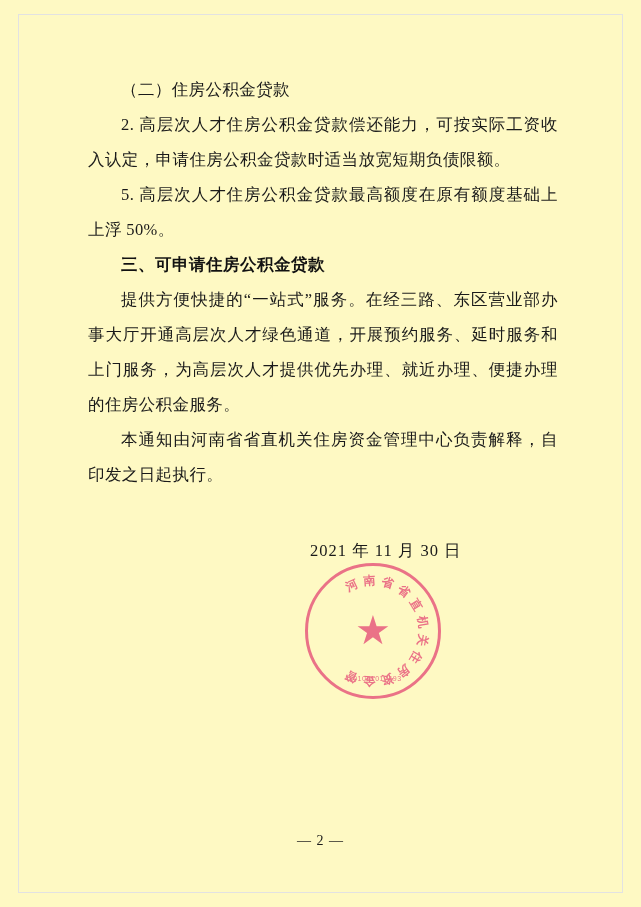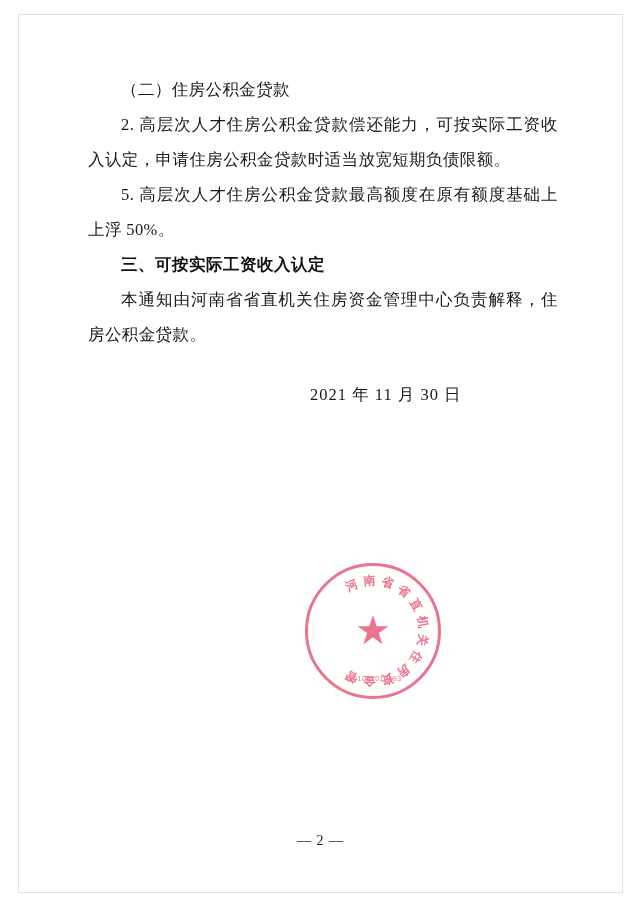--- a/index.html
+++ b/index.html
@@ -10,21 +10,21 @@
   body {
     width: 641px;
     height: 907px;
     overflow: hidden;
     font-family: "Liberation Serif", serif;
   }
   #page {
     position: relative;
     width: 641px;
     height: 907px;
-    background: #ffffff;
+    background: #fef9c3;
     box-sizing: border-box;
   }
   
   #page-frame {
     position: absolute;
     left: 18px;
     top: 14px;
     right: 18px;
     bottom: 14px;
     border: 1px solid #e2e2e2;
@@ -56,21 +56,21 @@
     color: #111111;
     text-indent: 33px;
     letter-spacing: 0.5px;
     margin: 0;
   }
   .date-line {
     font-family: "Liberation Serif", serif;
     font-size: 16.5px;
     color: #1a1a1a;
     letter-spacing: 1px;
-    margin-top: 32px;
+    margin-top: 48px;
     padding-left: 222px;
   }
   
   #seal {
     position: absolute;
     left: 305px;
     top: 563px;
     width: 130px;
     height: 130px;
     border-radius: 50%;
@@ -137,24 +137,25 @@
 
   <div id="content">
 
     <p class="para indent">（二）住房公积金贷款</p>
 
 
     <p class="para indent">2. 高层次人才住房公积金贷款偿还能力，可按实际工资收入认定，申请住房公积金贷款时适当放宽短期负债限额。</p>
 
     <p class="para indent">5. 高层次人才住房公积金贷款最高额度在原有额度基础上上浮 50%。</p>
 
-    <p class="heading">三、可按实际工资收入认定</p>
+    <p class="heading">三、可申请住房公积金贷款</p>
 
+    <p class="para indent">提供方便快捷的“一站式”服务。在经三路、东区营业部办事大厅开通高层次人才绿色通道，开展预约服务、延时服务和上门服务，为高层次人才提供优先办理、就近办理、便捷办理的住房公积金服务。</p>
 
-    <p class="para indent">本通知由河南省省直机关住房资金管理中心负责解释，住房公积金贷款。</p>
+    <p class="para indent">本通知由河南省省直机关住房资金管理中心负责解释，自印发之日起执行。</p>
 
     <div class="date-line">2021 年 11 月 30 日</div>
   </div>
 
   <div id="seal">
     <div class="ring-text">
         <span style="transform: translate(-21.1309px, -45.3154px) rotate(-25deg) translate(-50%, -50%);">河</span>
         <span style="transform: translate(-3.56696px, -49.8726px) rotate(-4.09091deg) translate(-50%, -50%);">南</span>
         <span style="transform: translate(14.4668px, -47.8614px) rotate(16.8182deg) translate(-50%, -50%);">省</span>
         <span style="transform: translate(30.5952px, -39.5466px) rotate(37.7273deg) translate(-50%, -50%);">省</span>

